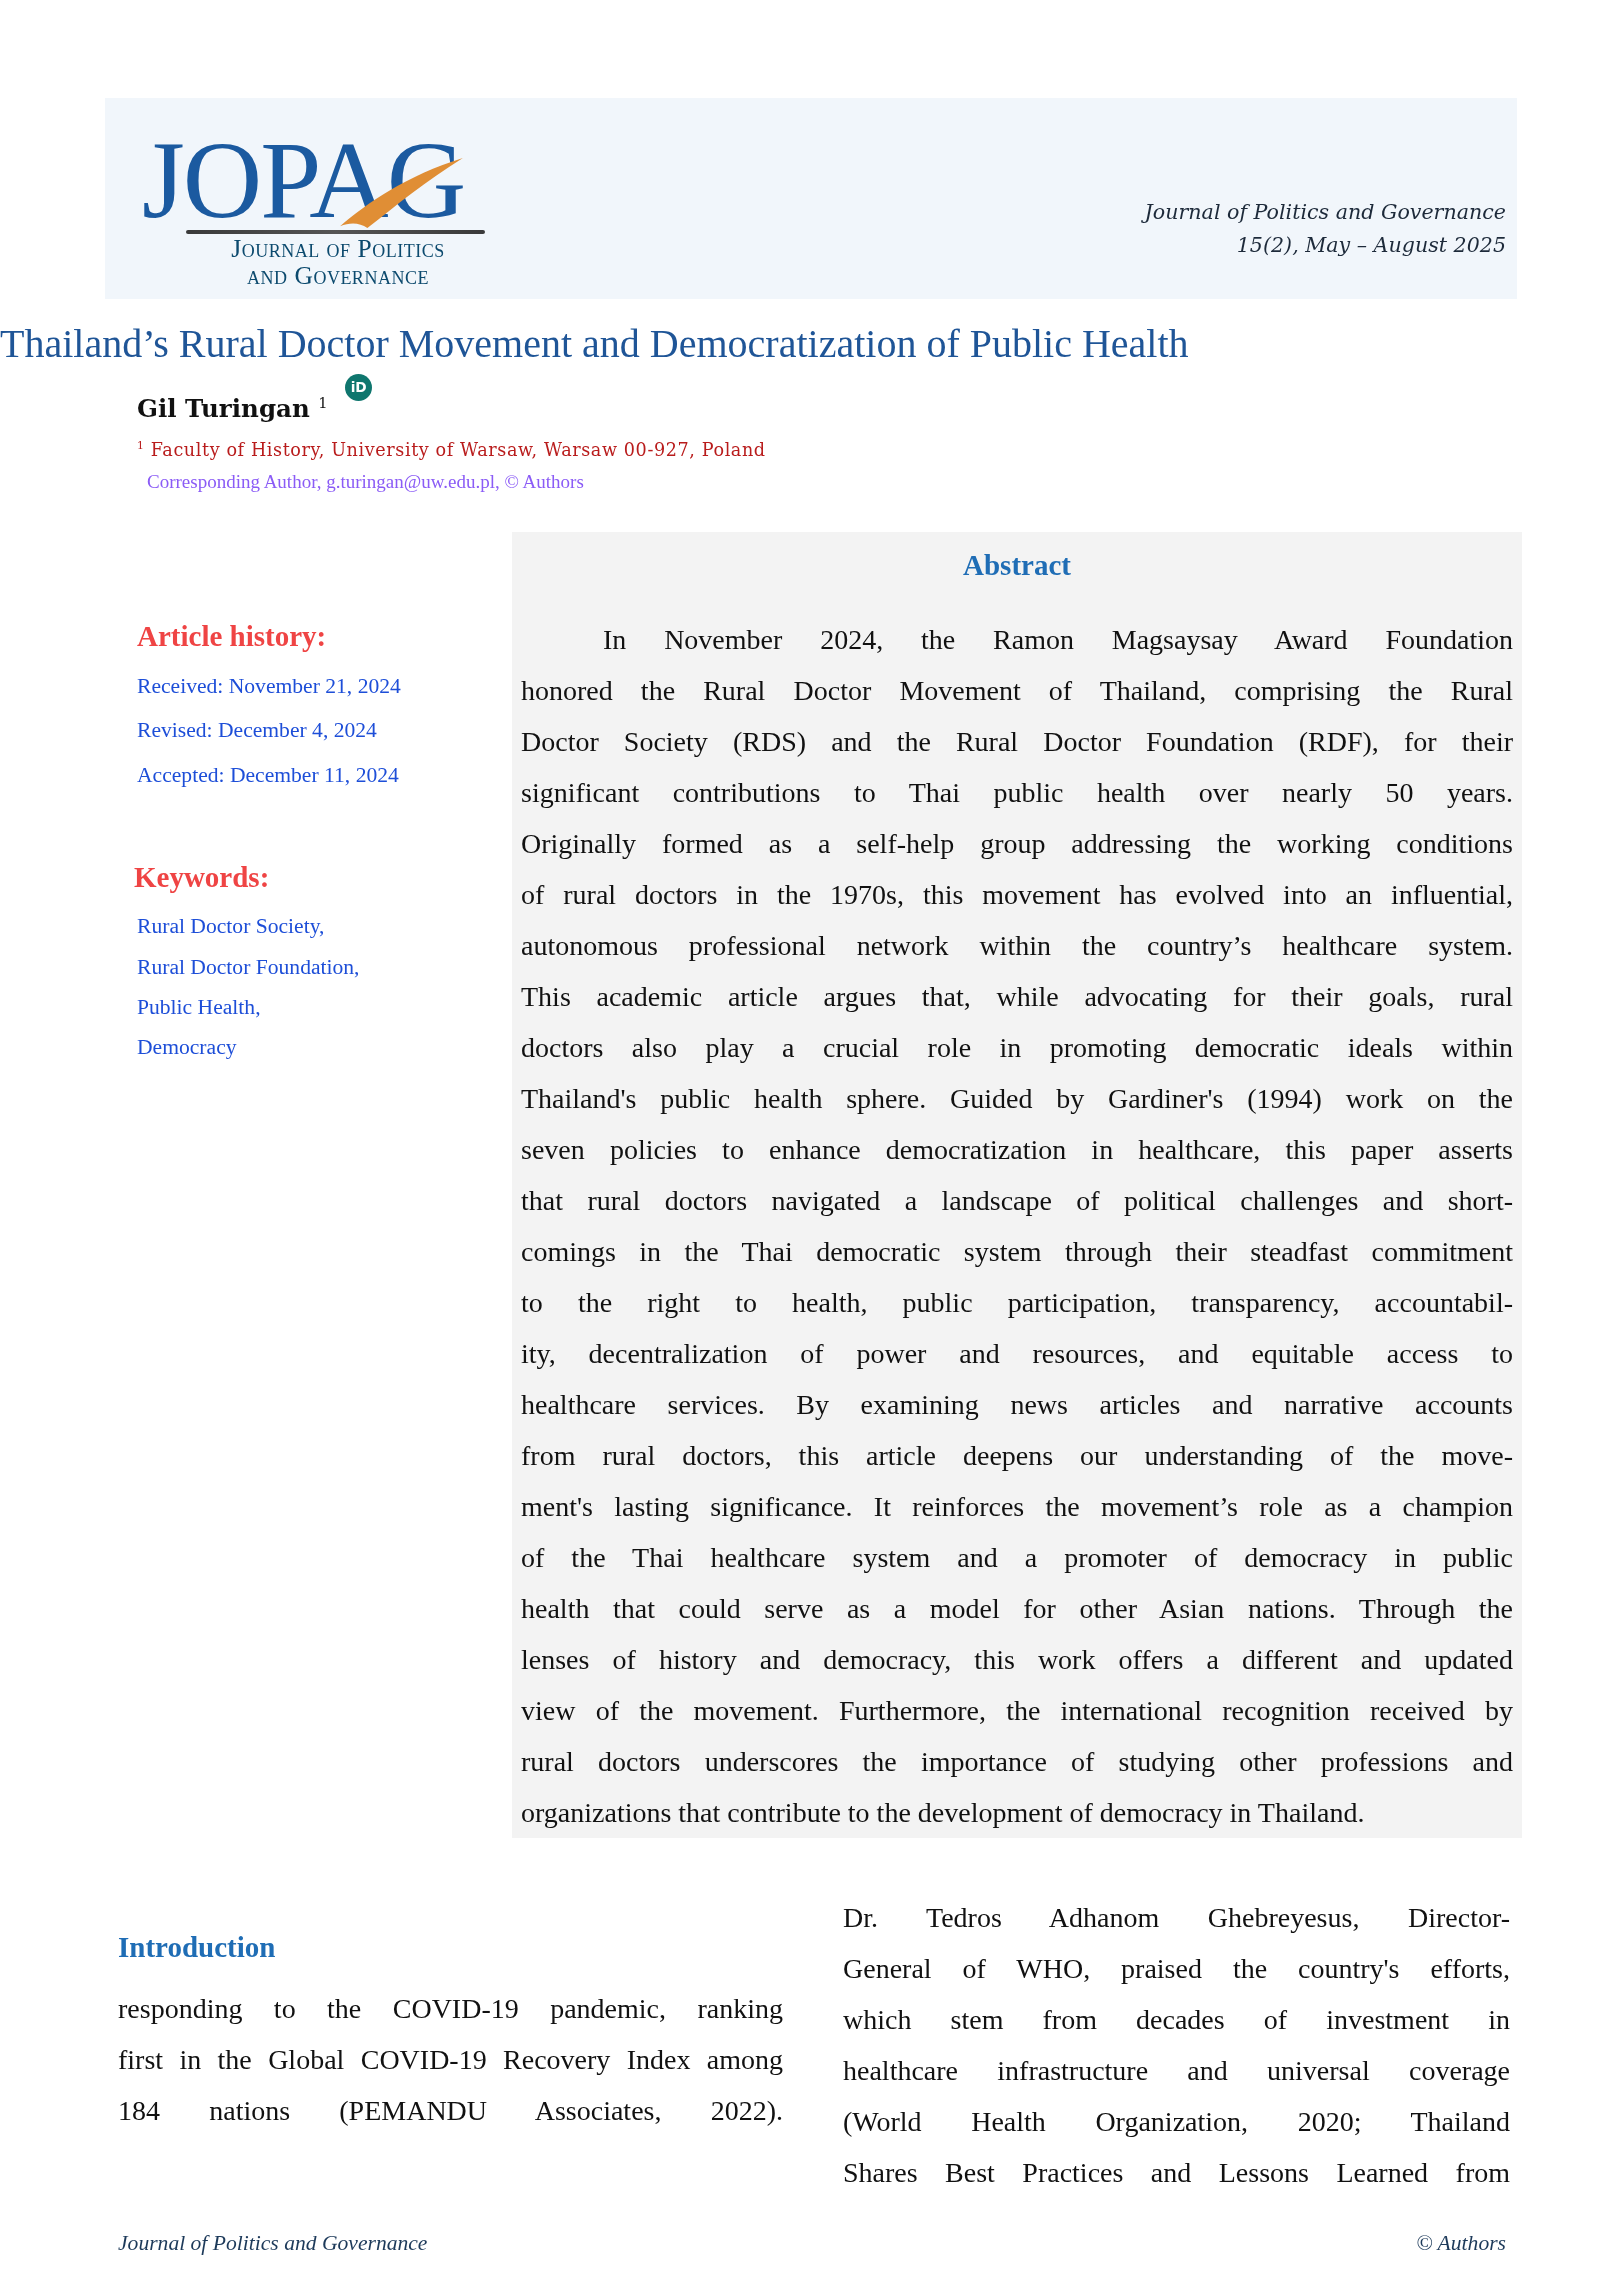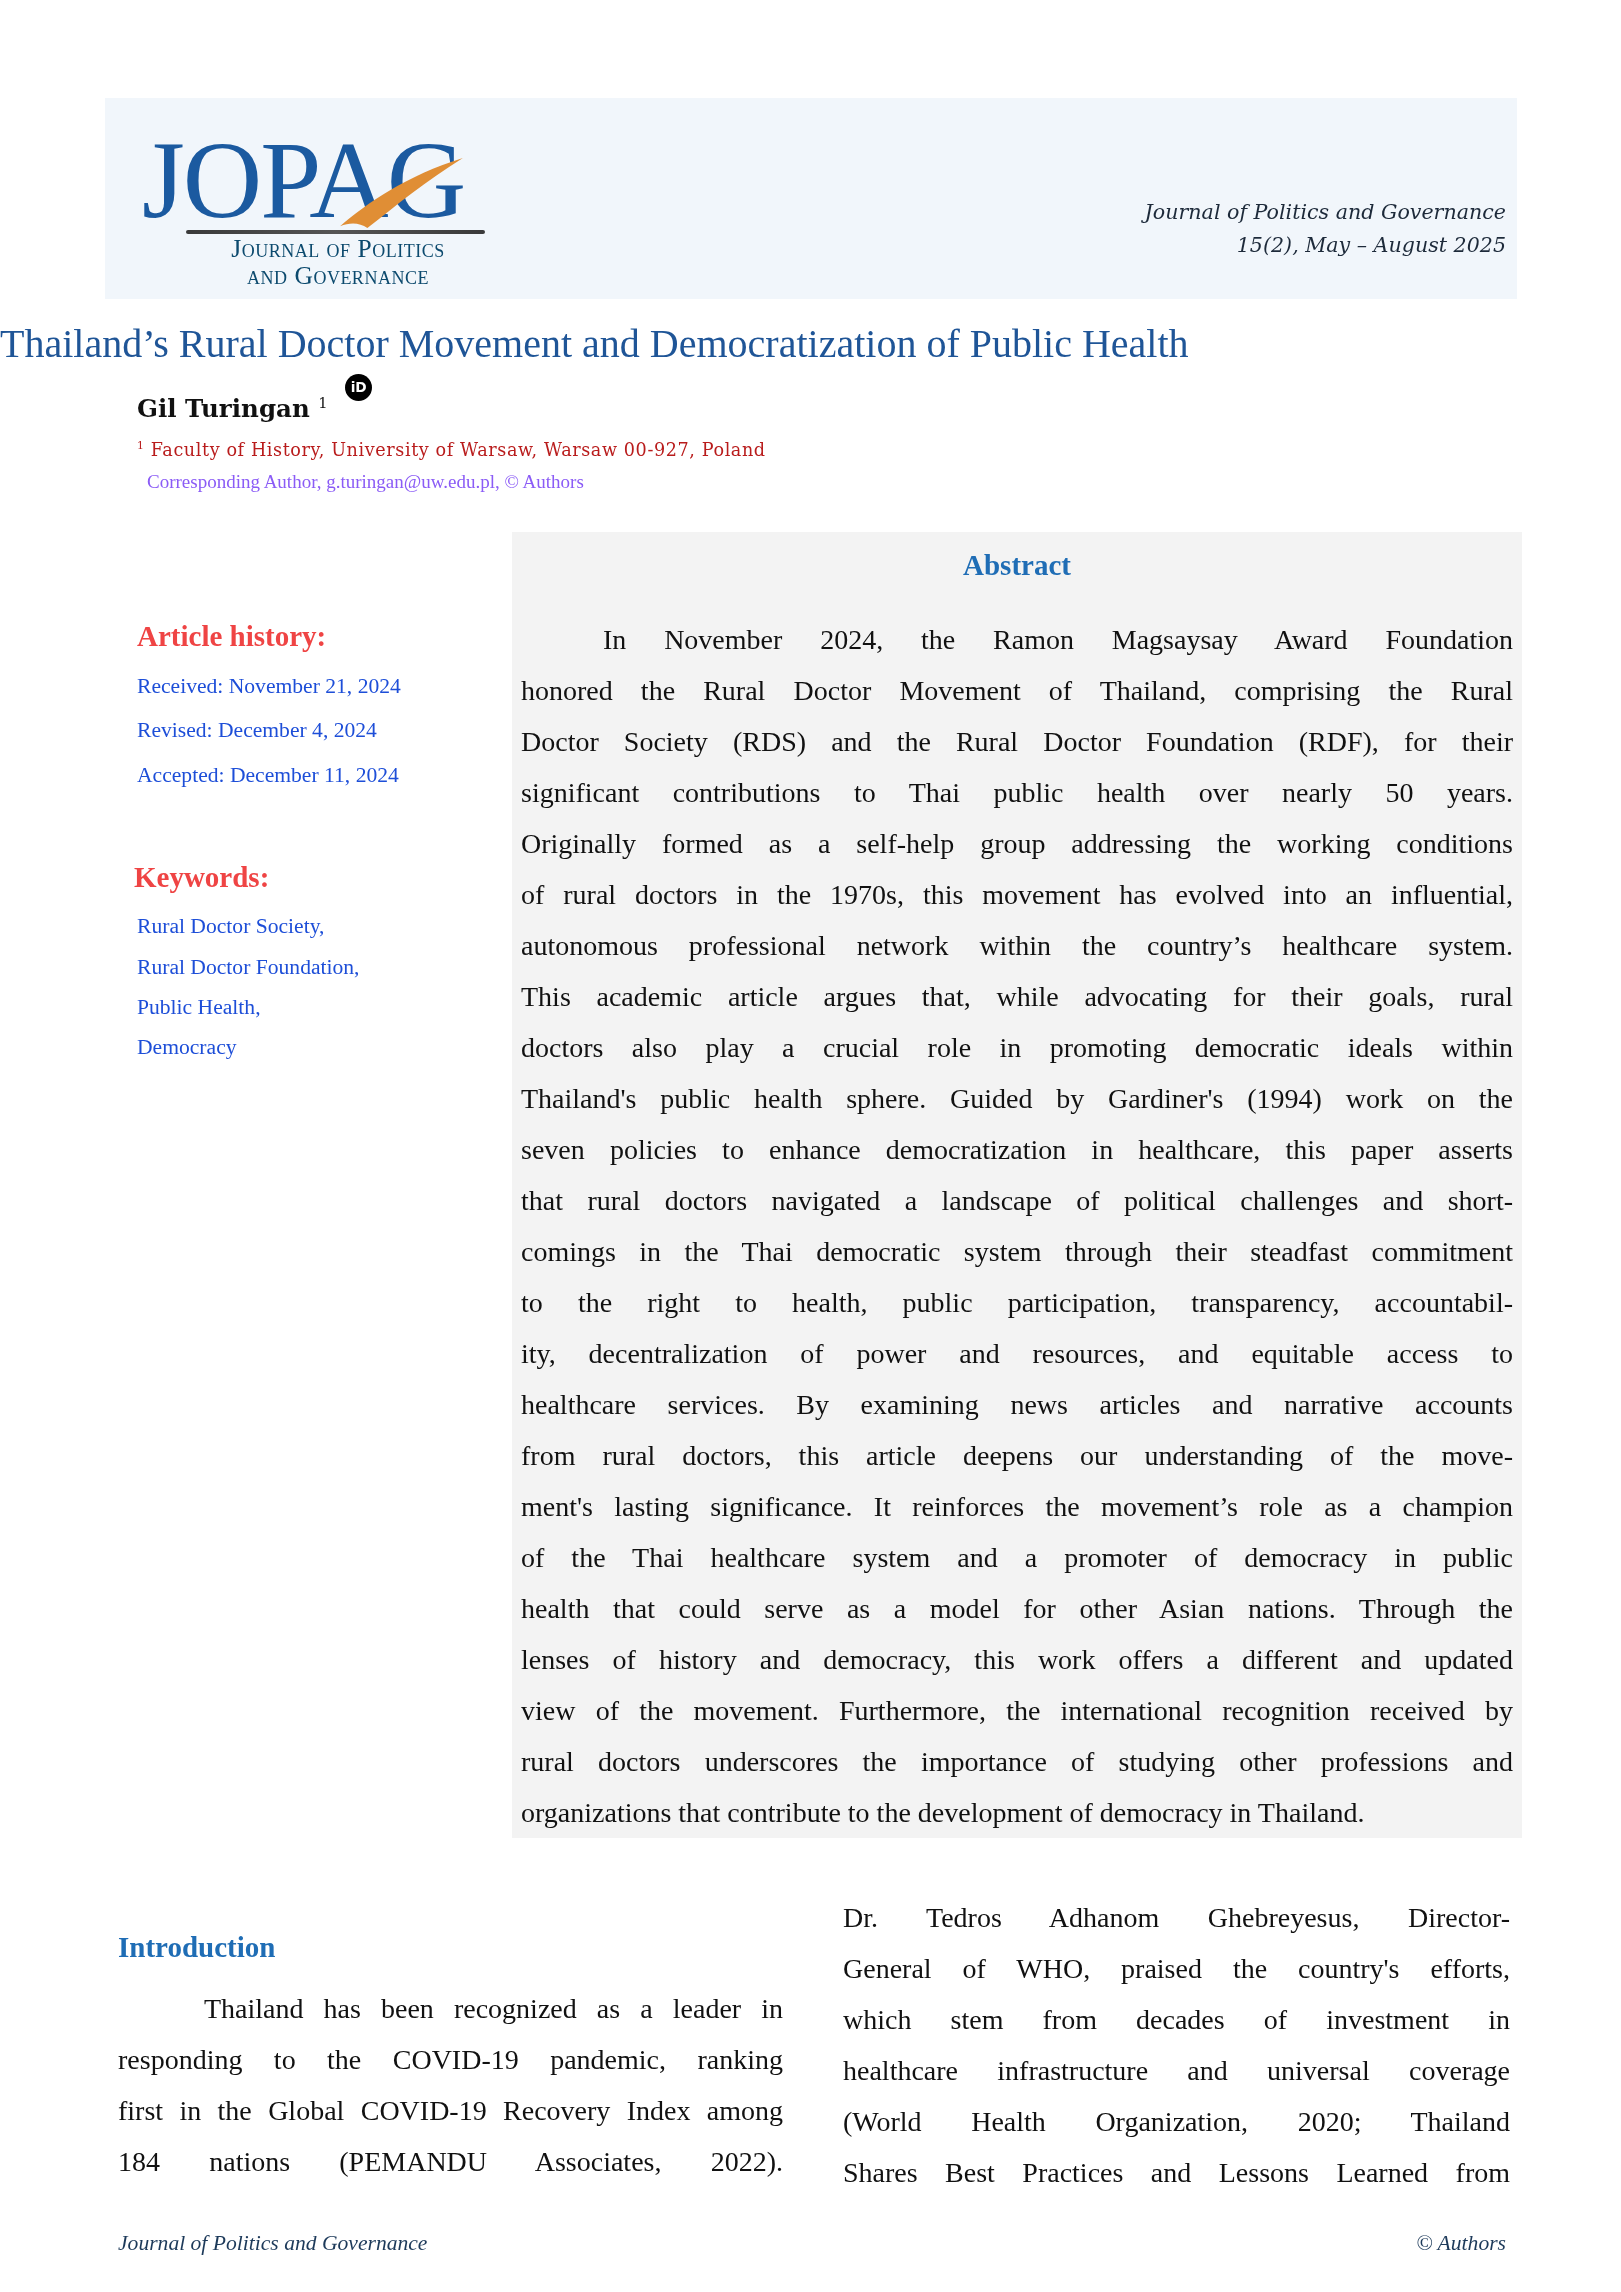--- a/index.html
+++ b/index.html
@@ -19,21 +19,21 @@
               font-family: "Liberation Serif", serif; color: #0c4a6e; font-size: 25.5px; line-height: 26.5px;
               letter-spacing: 0.5px; font-variant: small-caps; }
   .journal-info { right: 115px; top: 196px; text-align: right; font-style: italic;
                   font-family: "DejaVu Serif", serif; font-size: 20.6px; line-height: 33px; color: #1d2a3a; }
 
   
   .title { left: 0; width: 1621px; top: 320px; text-align: left;
            font-family: "Liberation Serif", serif; font-weight: normal; font-size: 40px; color: #1f5597; }
   .author { left: 137px; top: 394px; font-family: "DejaVu Serif", serif; font-weight: bold; font-size: 24.5px; color: #111; }
   .author sup { font-weight: normal; font-size: 14.7px; }
-  .orcid { left: 345px; top: 374px; width: 27.4px; height: 27.4px; border-radius: 50%; background: #000000;
+  .orcid { left: 345px; top: 374px; width: 27.4px; height: 27.4px; border-radius: 50%; background: #0f766e;
            color: #fff; font-family: "DejaVu Sans", sans-serif; font-size: 13.7px; font-weight: bold;
            text-align: center; line-height: 27.4px; }
   .affil { left: 137px; top: 439px; font-family: "DejaVu Serif", serif; font-size: 17.6px; color: #b91c1c; letter-spacing: 0.6px; }
   .affil sup { font-size: 10.8px; }
   .corresp { left: 147px; top: 471px; font-family: "Liberation Serif", serif; font-size: 19px; color: #8b5cf6; }
 
   
   .side-head { font-family: "Liberation Serif", serif; font-weight: bold; font-size: 29px; color: #ef4444; }
   .side-item { font-family: "Liberation Serif", serif; font-size: 21.6px; color: #1d4ed8; }
 
@@ -128,21 +128,20 @@
   <span class="abstract-line">health that could serve as a model for other Asian nations. Through the</span>
   <span class="abstract-line">lenses of history and democracy, this work offers a different and updated</span>
   <span class="abstract-line">view of the movement. Furthermore, the international recognition received by</span>
   <span class="abstract-line">rural doctors underscores the importance of studying other professions and</span>
   <span class="abstract-line last">organizations that contribute to the development of democracy in Thailand.</span>
 </div>
 
 <div class="abs intro-head">Introduction</div>
 
 <div class="abs col-text" style="left:118px; top:1983px; width:665px;">
-  <span class="col-line first">Thailand has been recognized as a leader in</span>
   <span class="col-line">responding to the COVID-19 pandemic, ranking</span>
   <span class="col-line">first in the Global COVID-19 Recovery Index among</span>
   <span class="col-line">184 nations (PEMANDU Associates, 2022).</span>
 </div>
 
 <div class="abs col-text" style="left:843px; top:1892px; width:667px;">
   <span class="col-line">Dr. Tedros Adhanom Ghebreyesus, Director-</span>
   <span class="col-line">General of WHO, praised the country's efforts,</span>
   <span class="col-line">which stem from decades of investment in</span>
   <span class="col-line">healthcare infrastructure and universal coverage</span>

